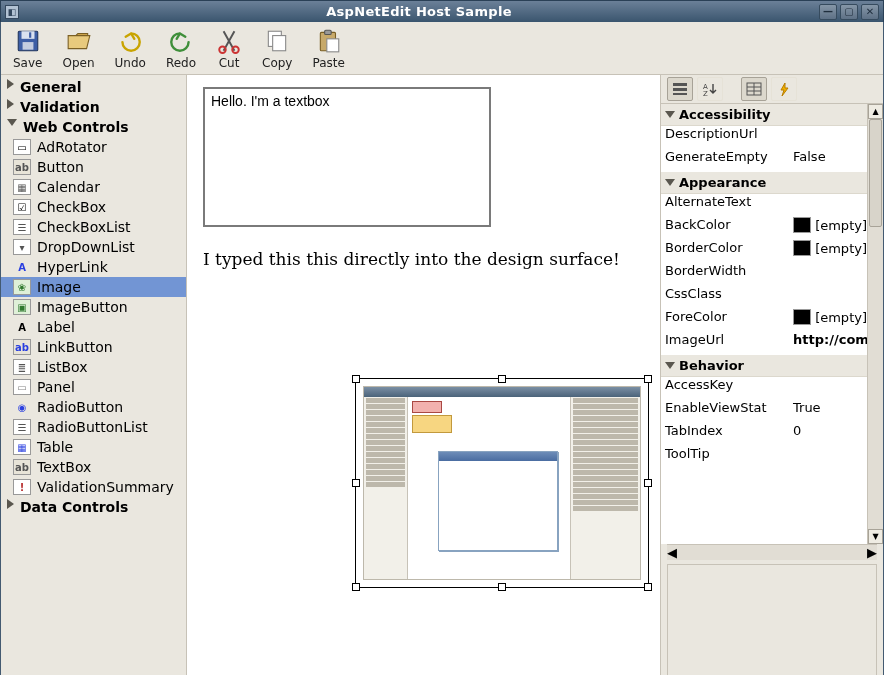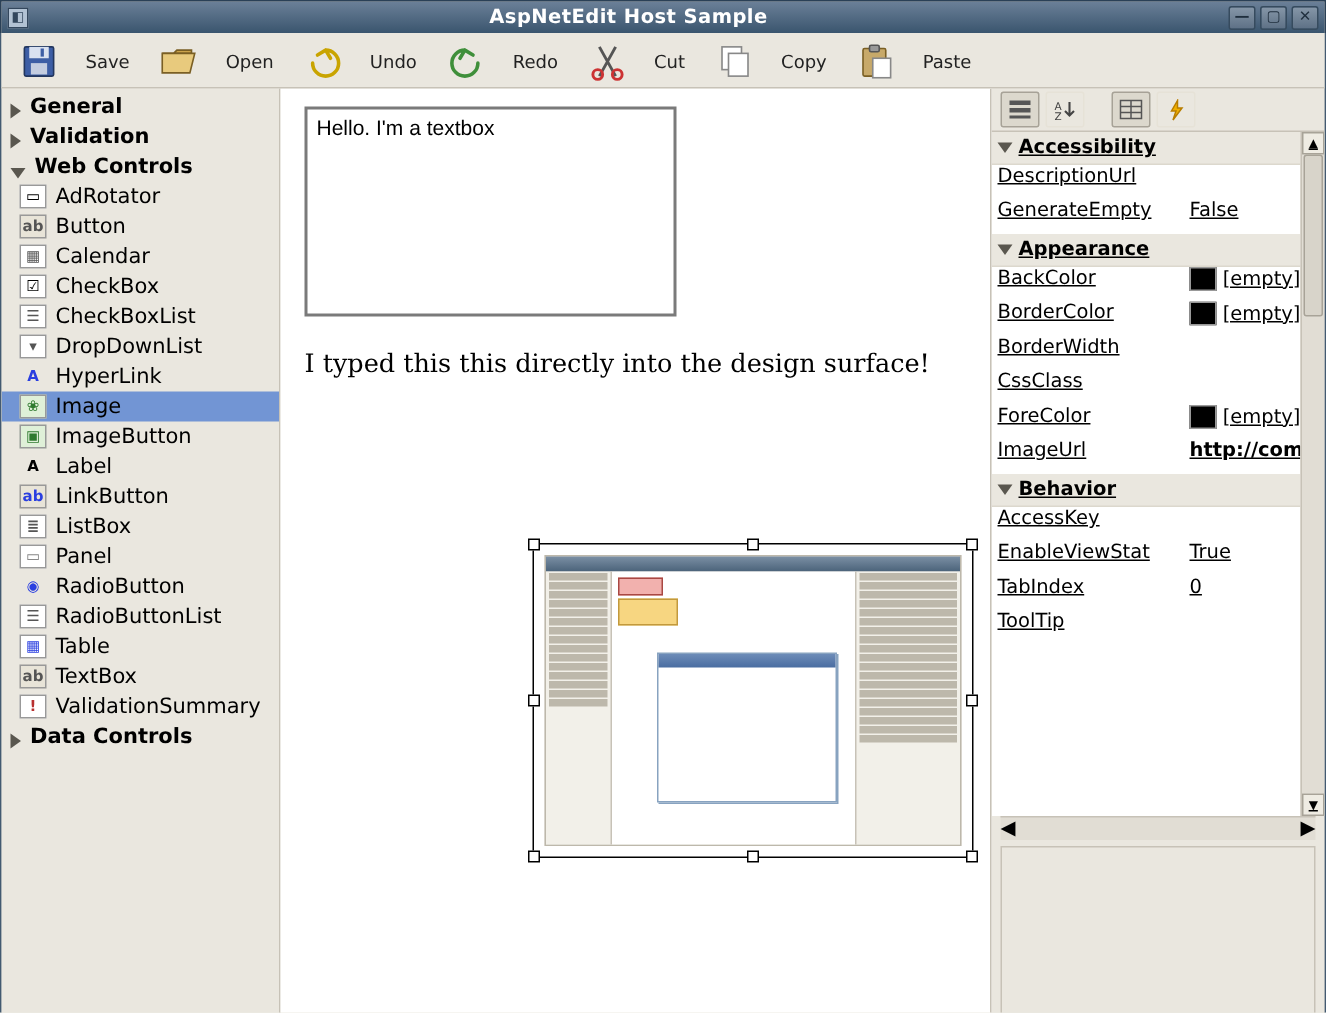--- a/index.html
+++ b/index.html
@@ -13,38 +13,38 @@
     border:1px solid #2a4056; border-bottom:none;
   }
   .titlebar .app-icon{width:14px;height:14px;display:inline-block;background:#b2c2d3;border:1px solid #33475d;font-size:9px;text-align:center;line-height:12px;color:#33475d;}
   .titlebar .title{flex:1;text-align:center;overflow:hidden;white-space:nowrap;text-overflow:ellipsis;font-size:13px;letter-spacing:.3px;color:#fff;}
   .win-buttons{display:flex;gap:3px;}
   .win-btn{width:18px;height:16px;background:linear-gradient(#8596a7,#5e7186);border:1px solid #364b5e;border-radius:2px;display:flex;align-items:center;justify-content:center;color:#1f2e3d;font-size:10px;font-weight:bold;cursor:pointer;}
   
   .window{width:884px;height:675px;border:1px solid #435a71; border-top:none; display:flex;flex-direction:column;background:#eae7df;}
   
   .toolbar{display:flex;gap:12px;padding:6px 8px 4px;border-bottom:1px solid #c7c2b7;background:#eae7df;}
-  .tool-btn{display:flex;flex-direction:row;align-items:center;gap:18px;font-size:12px;color:#222;cursor:pointer;padding:0 4px;}
+  .tool-btn{display:flex;flex-direction:column;align-items:center;gap:2px;font-size:12px;color:#222;cursor:pointer;padding:0 4px;}
   .tool-btn svg{width:26px;height:26px;}
   
   .content{flex:1;display:flex;overflow:hidden;}
   
   .toolbox{width:186px;display:flex;flex-direction:column;border-right:1px solid #c7c2b7;}
   .toolbox-scroll{flex:1;overflow:auto;padding-top:2px;background:#eae7df;}
-  .category, .tree-item{display:flex;align-items:flex-end;gap:6px;padding:2px 6px;font-size:14px;cursor:pointer;white-space:nowrap;}
+  .category, .tree-item{display:flex;align-items:flex-start;gap:6px;padding:2px 6px;font-size:14px;cursor:pointer;white-space:nowrap;}
   .category{font-weight:bold;}
   .expander{display:inline-block;width:0;height:0;}
   .expander.col{border-top:5px solid transparent;border-bottom:5px solid transparent;border-left:7px solid #5a574f;}
   .expander.exp{border-left:5px solid transparent;border-right:5px solid transparent;border-top:7px solid #5a574f;}
   .tree-item{padding-left:12px;}
   .tree-item .ic{width:18px;height:16px;display:inline-flex;align-items:center;justify-content:center;font-size:10px;font-weight:bold;}
   .tree-item.selected{background:#7295d4;color:#000;}
   
   .canvas{flex:1;background:#fff;padding:12px 16px;position:relative;border-right:1px solid #c7c2b7;}
-  .textbox{width:248px;height:140px;border:2px solid #7a7a7a;background:#fff;padding:4px 6px;font-family:"Bitstream Vera Sans",sans-serif;font-size:14px;color:#000;}
+  .textbox{width:288px;height:140px;border:2px solid #7a7a7a;background:#fff;padding:4px 6px;font-family:"Bitstream Vera Sans",sans-serif;font-size:14px;color:#000;}
   .freetext{margin-top:22px;font-family:"DejaVu Serif","Bitstream Vera Serif",serif;font-size:17px;color:#000;}
   .sel-frame{position:absolute;left:168px;top:303px;width:294px;height:210px;border:1px solid #000;}
   .sel-frame .handle{position:absolute;width:8px;height:8px;background:#fff;border:1px solid #000;}
   .sel-frame .thumb-img{position:absolute;left:7px;top:7px;right:7px;bottom:7px;background:#e6e3db;border:1px solid #bdb8ab;}
   
   .mini-title{height:10px;background:linear-gradient(#7b8fa4,#4b637a);}
   .mini-body{display:flex;height:calc(100% - 10px);}
   .mini-left{width:44px;background:#f2f0e9;border-right:1px solid #c7c2b7;}
   .mini-left div{height:5px;margin:1px 2px;background:#bdb8ab;}
   .mini-center{flex:1;position:relative;background:#fff;}
@@ -57,21 +57,21 @@
   
   .rightpane{width:222px;display:flex;flex-direction:column;background:#eae7df;}
   .combo{margin:6px;height:24px;background:#fff;border:1px solid #a7a297;border-radius:3px;display:flex;align-items:center;padding:0 4px 0 8px;justify-content:space-between;cursor:pointer;}
   .spinner{display:flex;flex-direction:column;gap:1px;}
   .spinner span{width:0;height:0;border-left:4px solid transparent;border-right:4px solid transparent;}
   .spinner .up{border-bottom:4px solid #555;}
   .spinner .dn{border-top:4px solid #555;}
   .prop-toolbar{display:flex;gap:4px;padding:2px 6px;align-items:center;border-bottom:1px solid #c7c2b7;}
   .pg-btn{width:26px;height:24px;border:1px solid #e6e2d7;display:inline-flex;align-items:center;justify-content:center;border-radius:2px;cursor:pointer;}
   .pg-btn.active{border:1px solid #a7a297;background:#dcd8cd;}
-  .prop-scroll{display:flex;flex:1;overflow:hidden;text-decoration:underline;}
+  .prop-scroll{display:flex;flex:1;overflow:hidden;}
   .prop-grid{flex:1;background:#fff;overflow:hidden;font-size:13px;}
   .vscroll{width:16px;background:#e1ddd4;border-left:1px solid #c7c2b7;display:flex;flex-direction:column;}
   .vscroll .arrow{height:15px;border:1px solid #a8a398;background:#efece3;display:flex;align-items:center;justify-content:center;font-size:8px;}
   .vscroll .track{flex:1;position:relative;}
   .vscroll .thumb{position:absolute;top:0;left:1px;right:1px;height:108px;background:#d8d4ca;border:1px solid #a8a398;border-radius:2px;}
   .prop-row{display:flex;align-items:flex-start;height:23px;border-bottom:0px solid #eee;}
   .prop-row .name{width:128px;padding-left:4px;white-space:nowrap;overflow:hidden;text-overflow:clip;}
   .prop-row .val{flex:1;padding-left:4px;display:flex;align-items:center;gap:4px;white-space:nowrap;overflow:hidden;}
   .prop-row.bold .val{font-weight:bold;}
   .cat-row{display:flex;align-items:center;gap:4px;height:22px;background:#eae7df;font-weight:bold;padding-left:4px;border-bottom:1px solid #dcd8cd;}
@@ -360,20 +360,26 @@
               <div class="name">GenerateEmpty</div>
               <div class="val">
                 <span>False</span>
               </div>
             </div>
             <div class="cat-row">
               <span class="expander exp"></span>
               <span>Appearance</span>
             </div>
             <div class="prop-row">
+              <div class="name">AlternateText</div>
+              <div class="val">
+                <span></span>
+              </div>
+            </div>
+            <div class="prop-row">
               <div class="name">BackColor</div>
               <div class="val">
                 <span class="swatch" style="background: rgb(0, 0, 0);"></span>
                 <span>[empty]</span>
               </div>
             </div>
             <div class="prop-row">
               <div class="name">BorderColor</div>
               <div class="val">
                 <span class="swatch" style="background: rgb(0, 0, 0);"></span>

